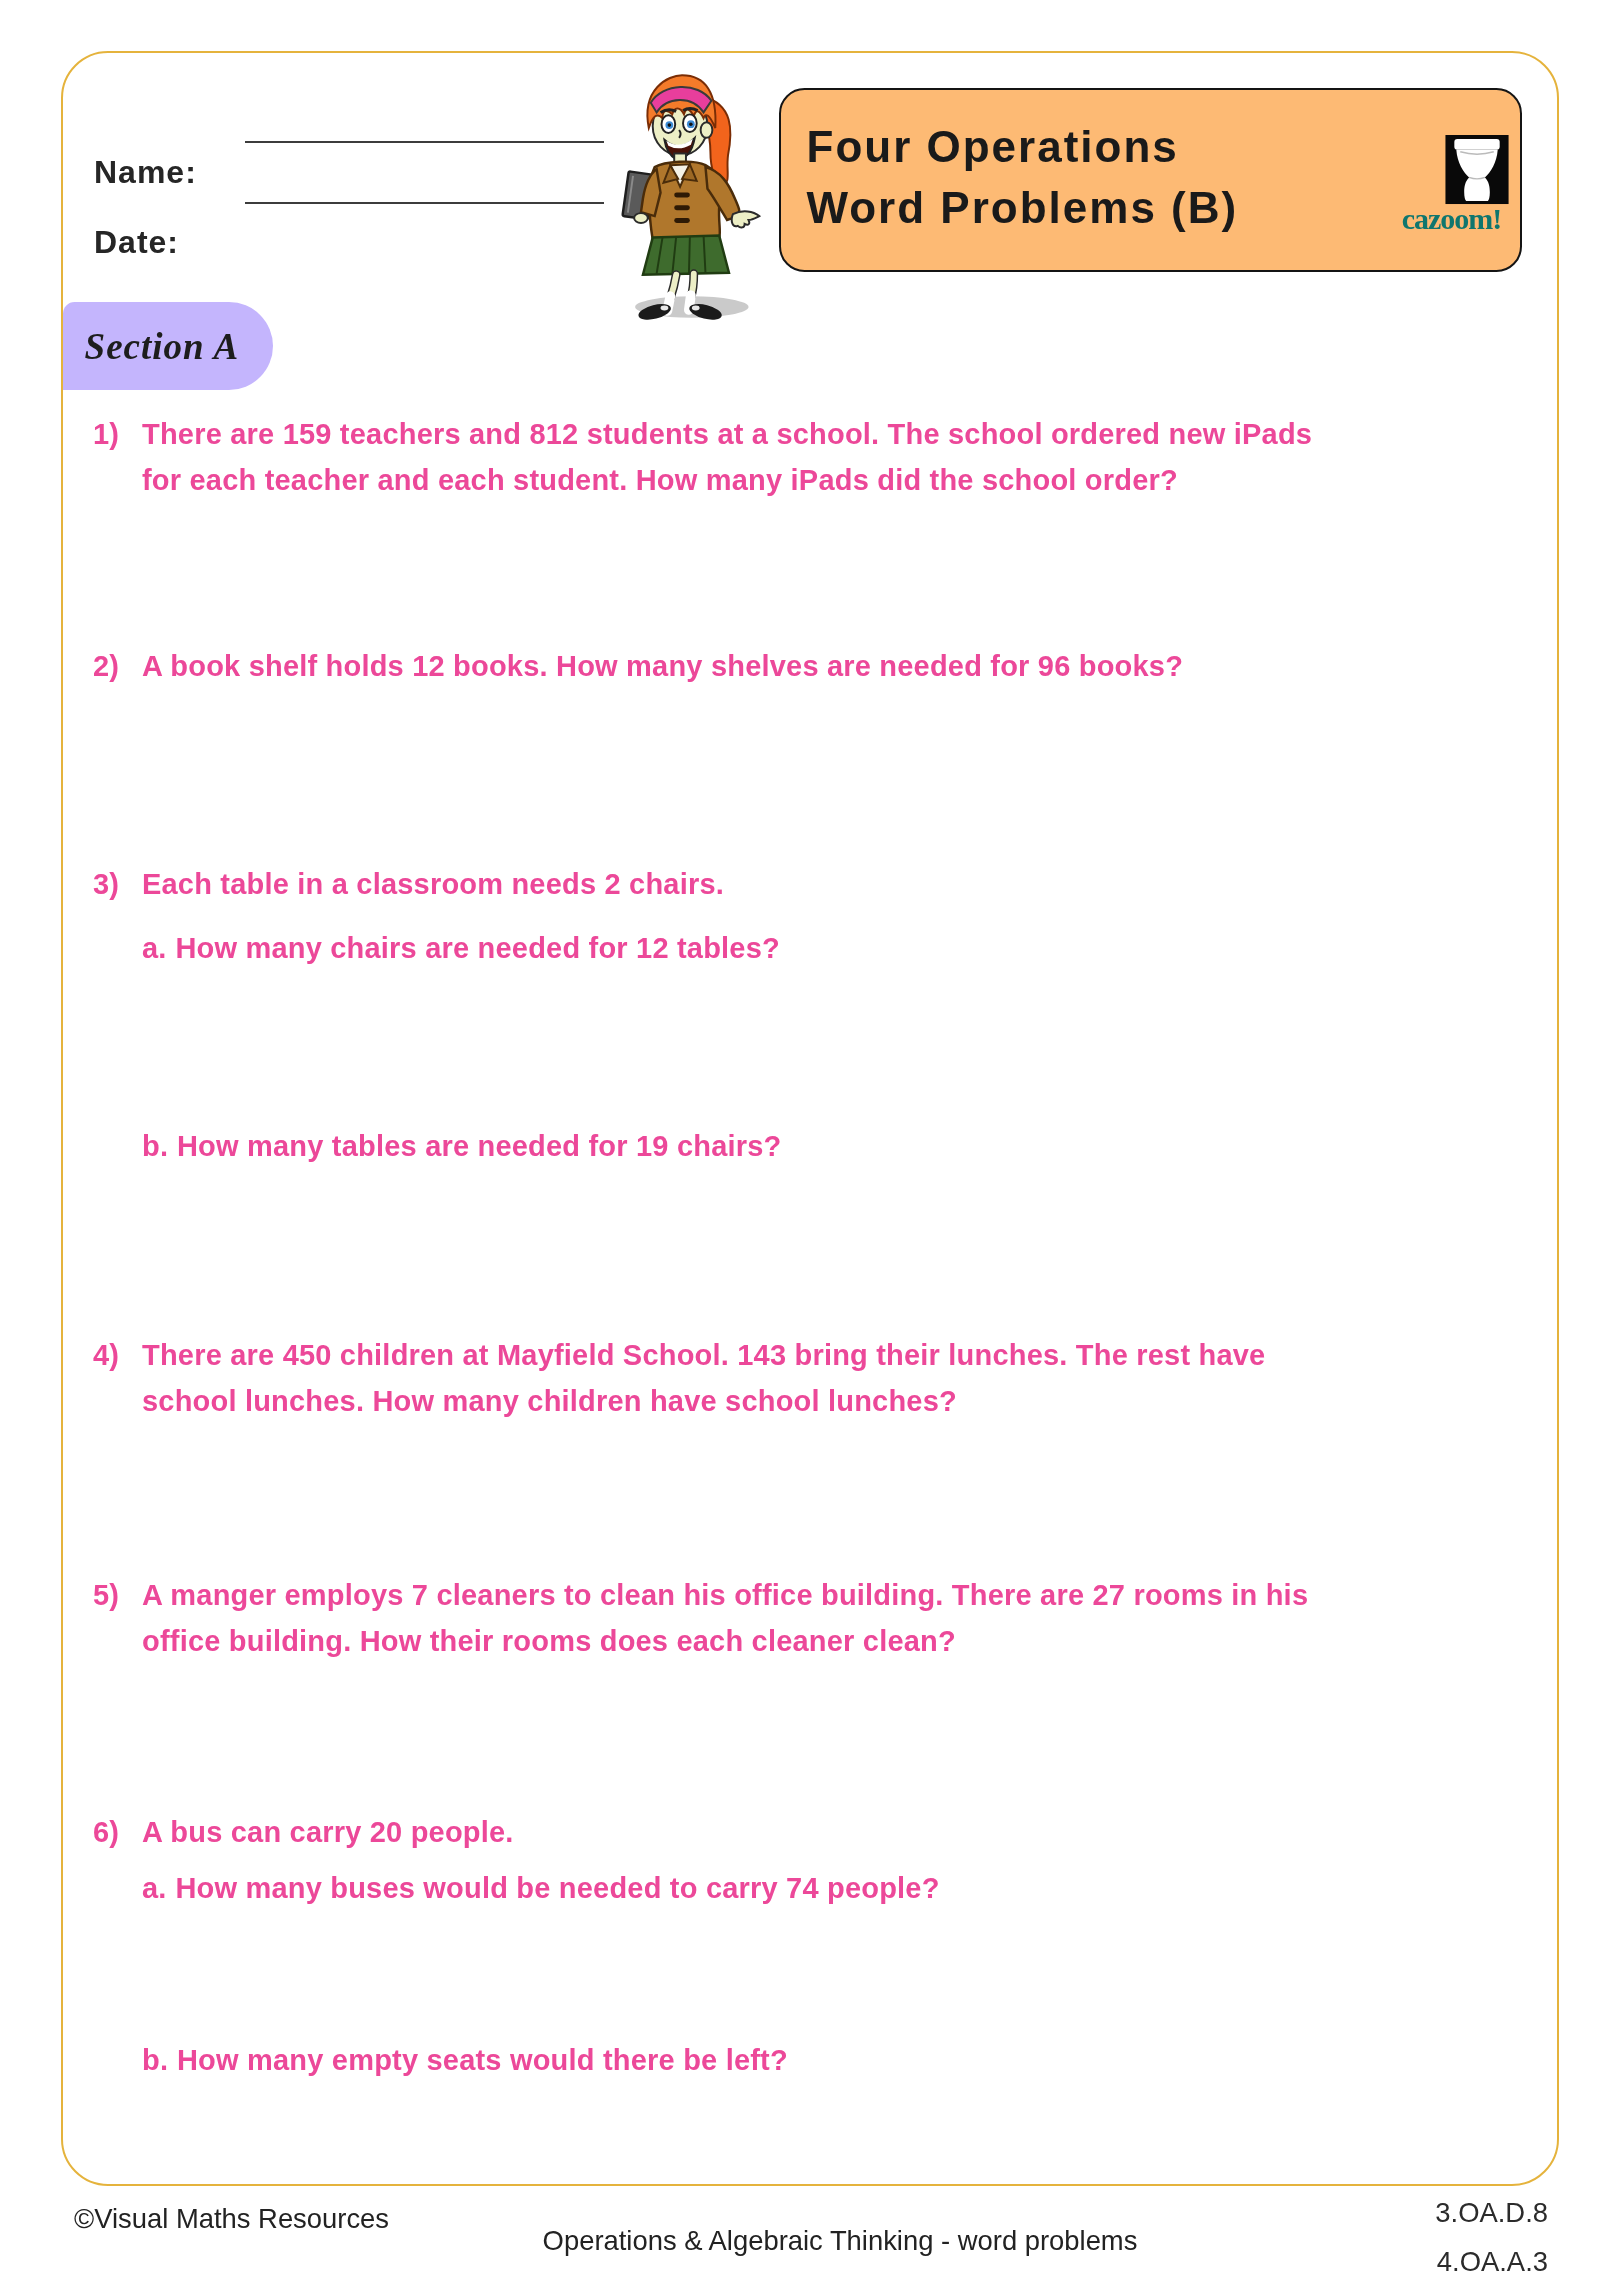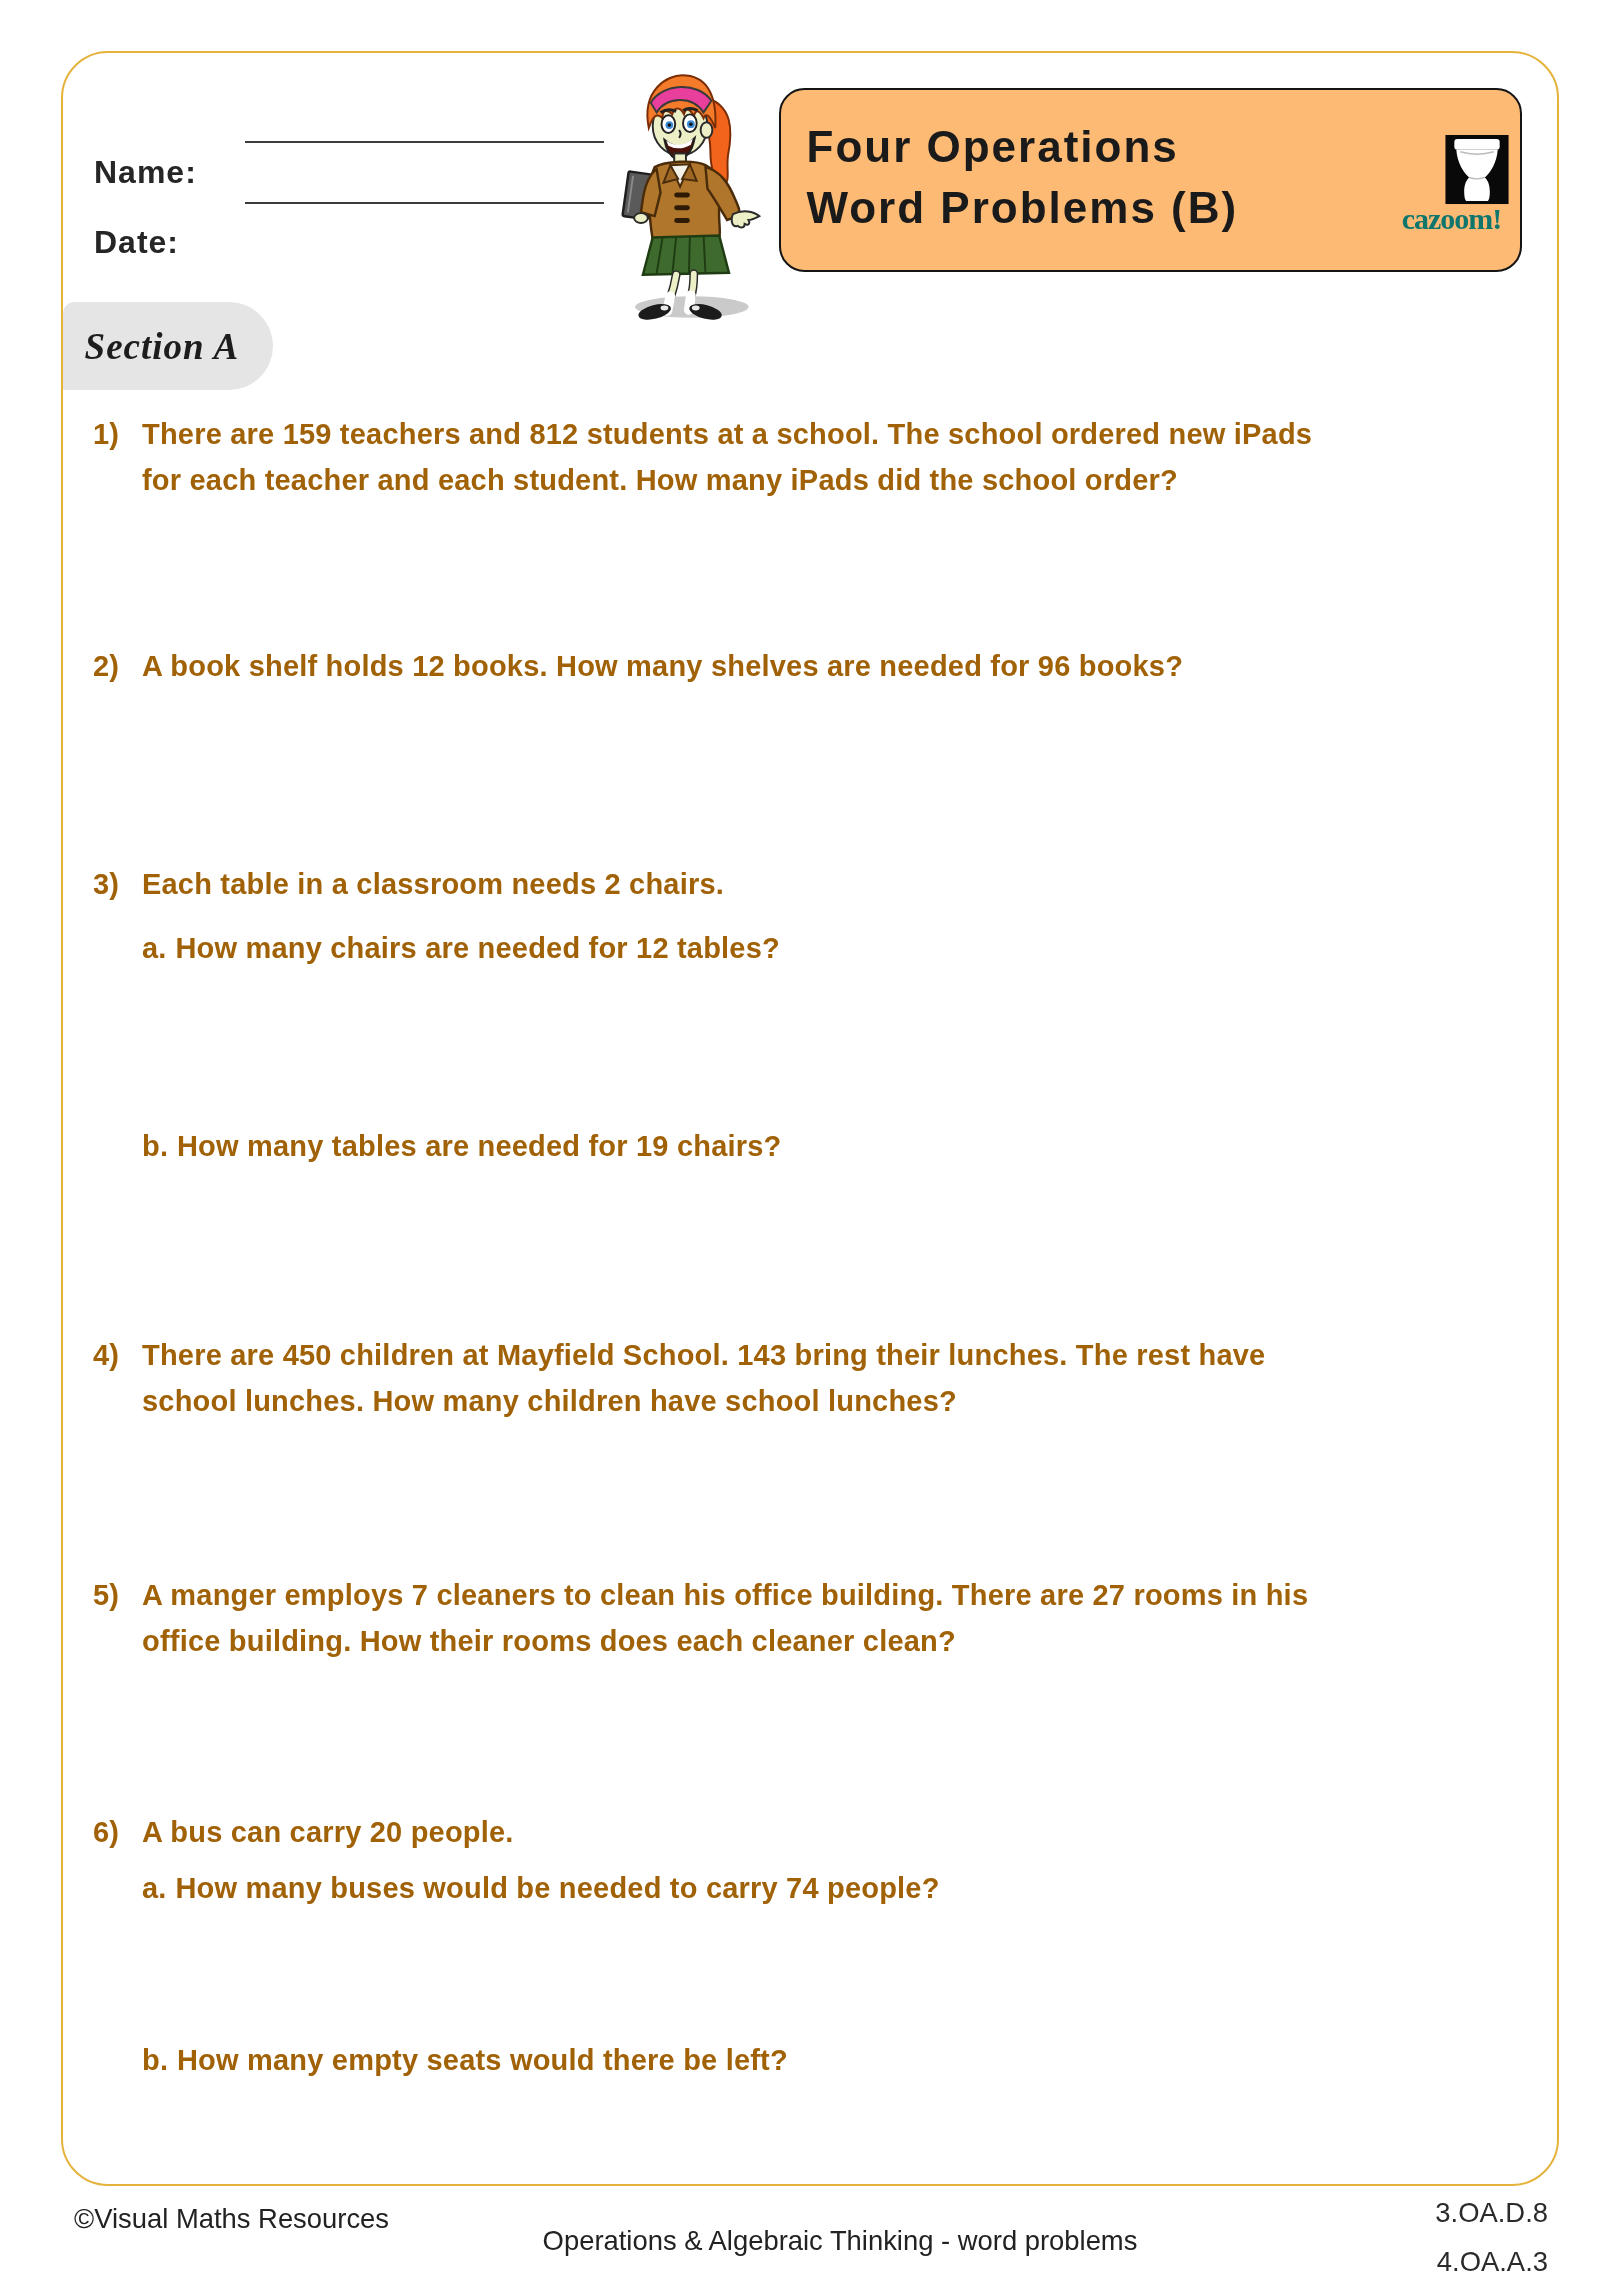--- a/index.html
+++ b/index.html
@@ -25,31 +25,31 @@
   }
   .logo{position:absolute;left:1419px;top:135px;width:118px;}
   .logo-word{
     position:absolute;left:1378px;top:202px;width:147px;text-align:center;
     font-family:"Liberation Serif",serif;font-weight:bold;font-size:30px;color:#0f766e;
     letter-spacing:-1px;white-space:nowrap;
   }
   
   .section-tab{
     position:absolute;left:63px;top:302px;width:210px;height:88px;
-    background:#e5e5e5;border-radius:11.8px 45px 45px 0;
+    background:#c4b5fd;border-radius:11.8px 45px 45px 0;
     display:flex;align-items:center;
   }
   .section-tab span{
     font-family:"Liberation Serif",serif;font-style:italic;font-weight:bold;
     font-size:37px;color:#1d1d1d;padding-left:21.6px;letter-spacing:1px;
   }
   
   .p-row{
     position:absolute;left:93px;font-weight:bold;font-size:29px;line-height:46px;
-    letter-spacing:0.2px;white-space:nowrap;color:#a16207;
+    letter-spacing:0.2px;white-space:nowrap;color:#ec4899;
   }
   .p-num{display:inline-block;width:49px;}
   .p-cont{left:142px;}
   .p-sub{left:142px;}
   .p-sub-label{margin-right:8.8px;}
   
   .foot{position:absolute;font-size:27.4px;color:#222;white-space:nowrap;}
   .foot-link{color:#0f766e;text-decoration:underline;font-size:28px;margin-top:44px;}
   .foot-center{left:487px;width:706px;text-align:center;}
   .foot-std{right:73px;text-align:right;line-height:49px;color:#2b2b2b;margin-left:32px;}

